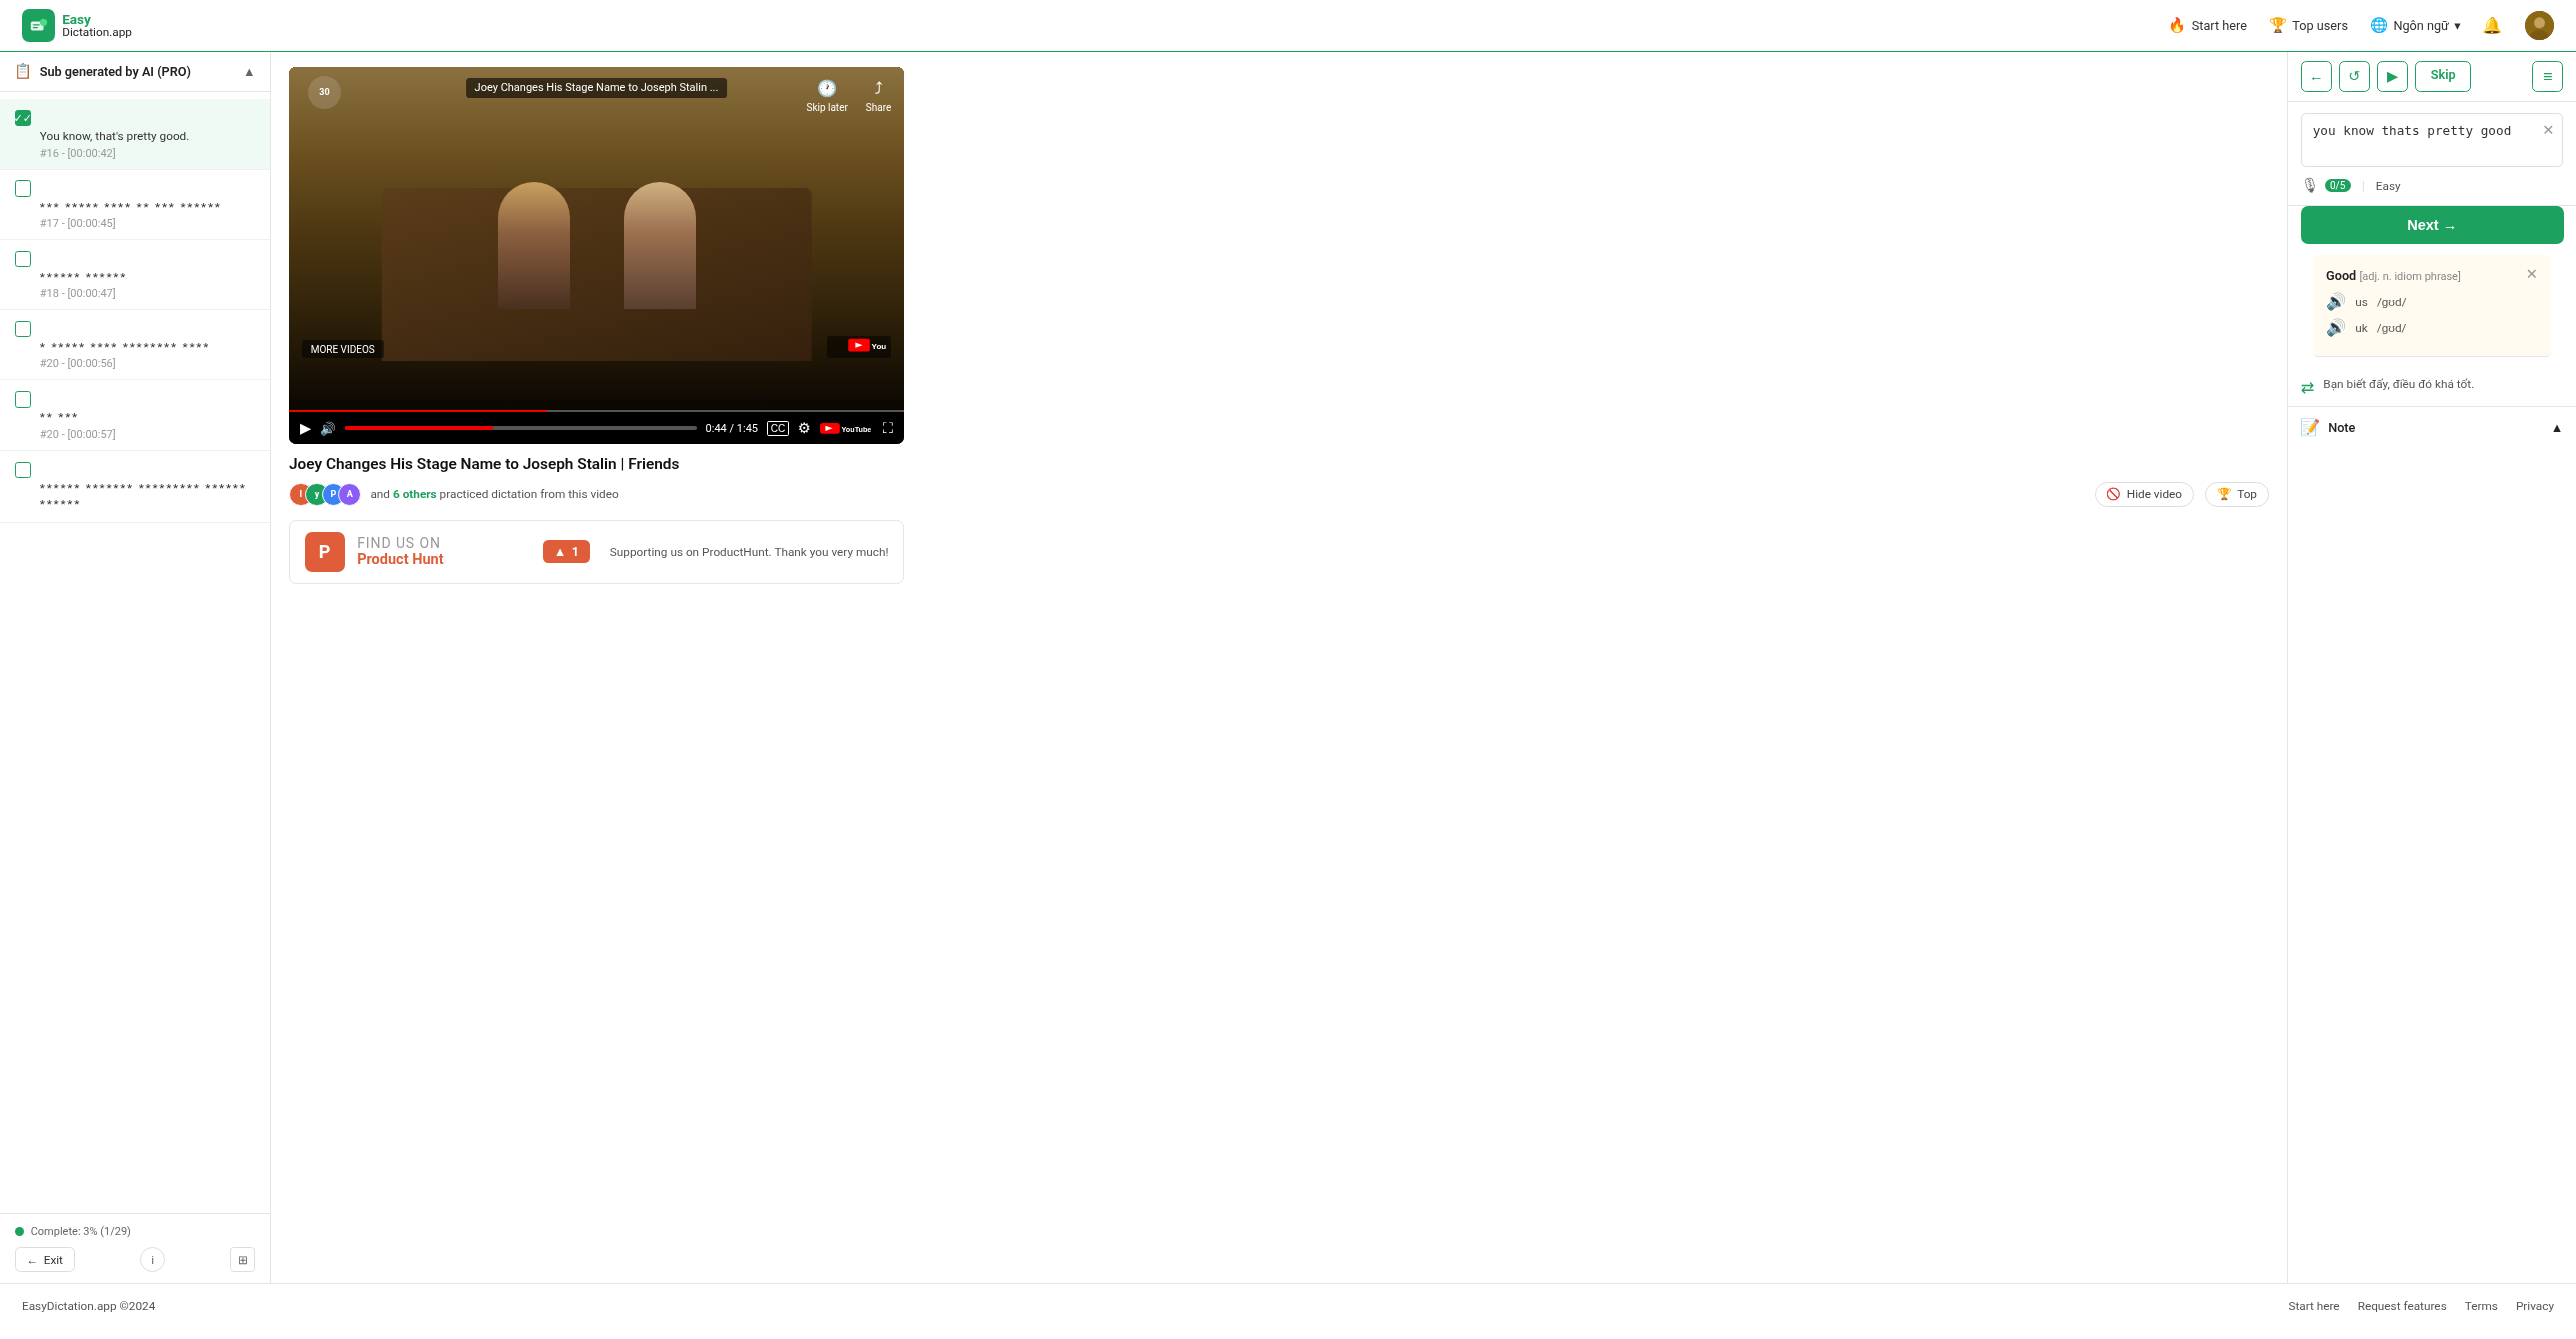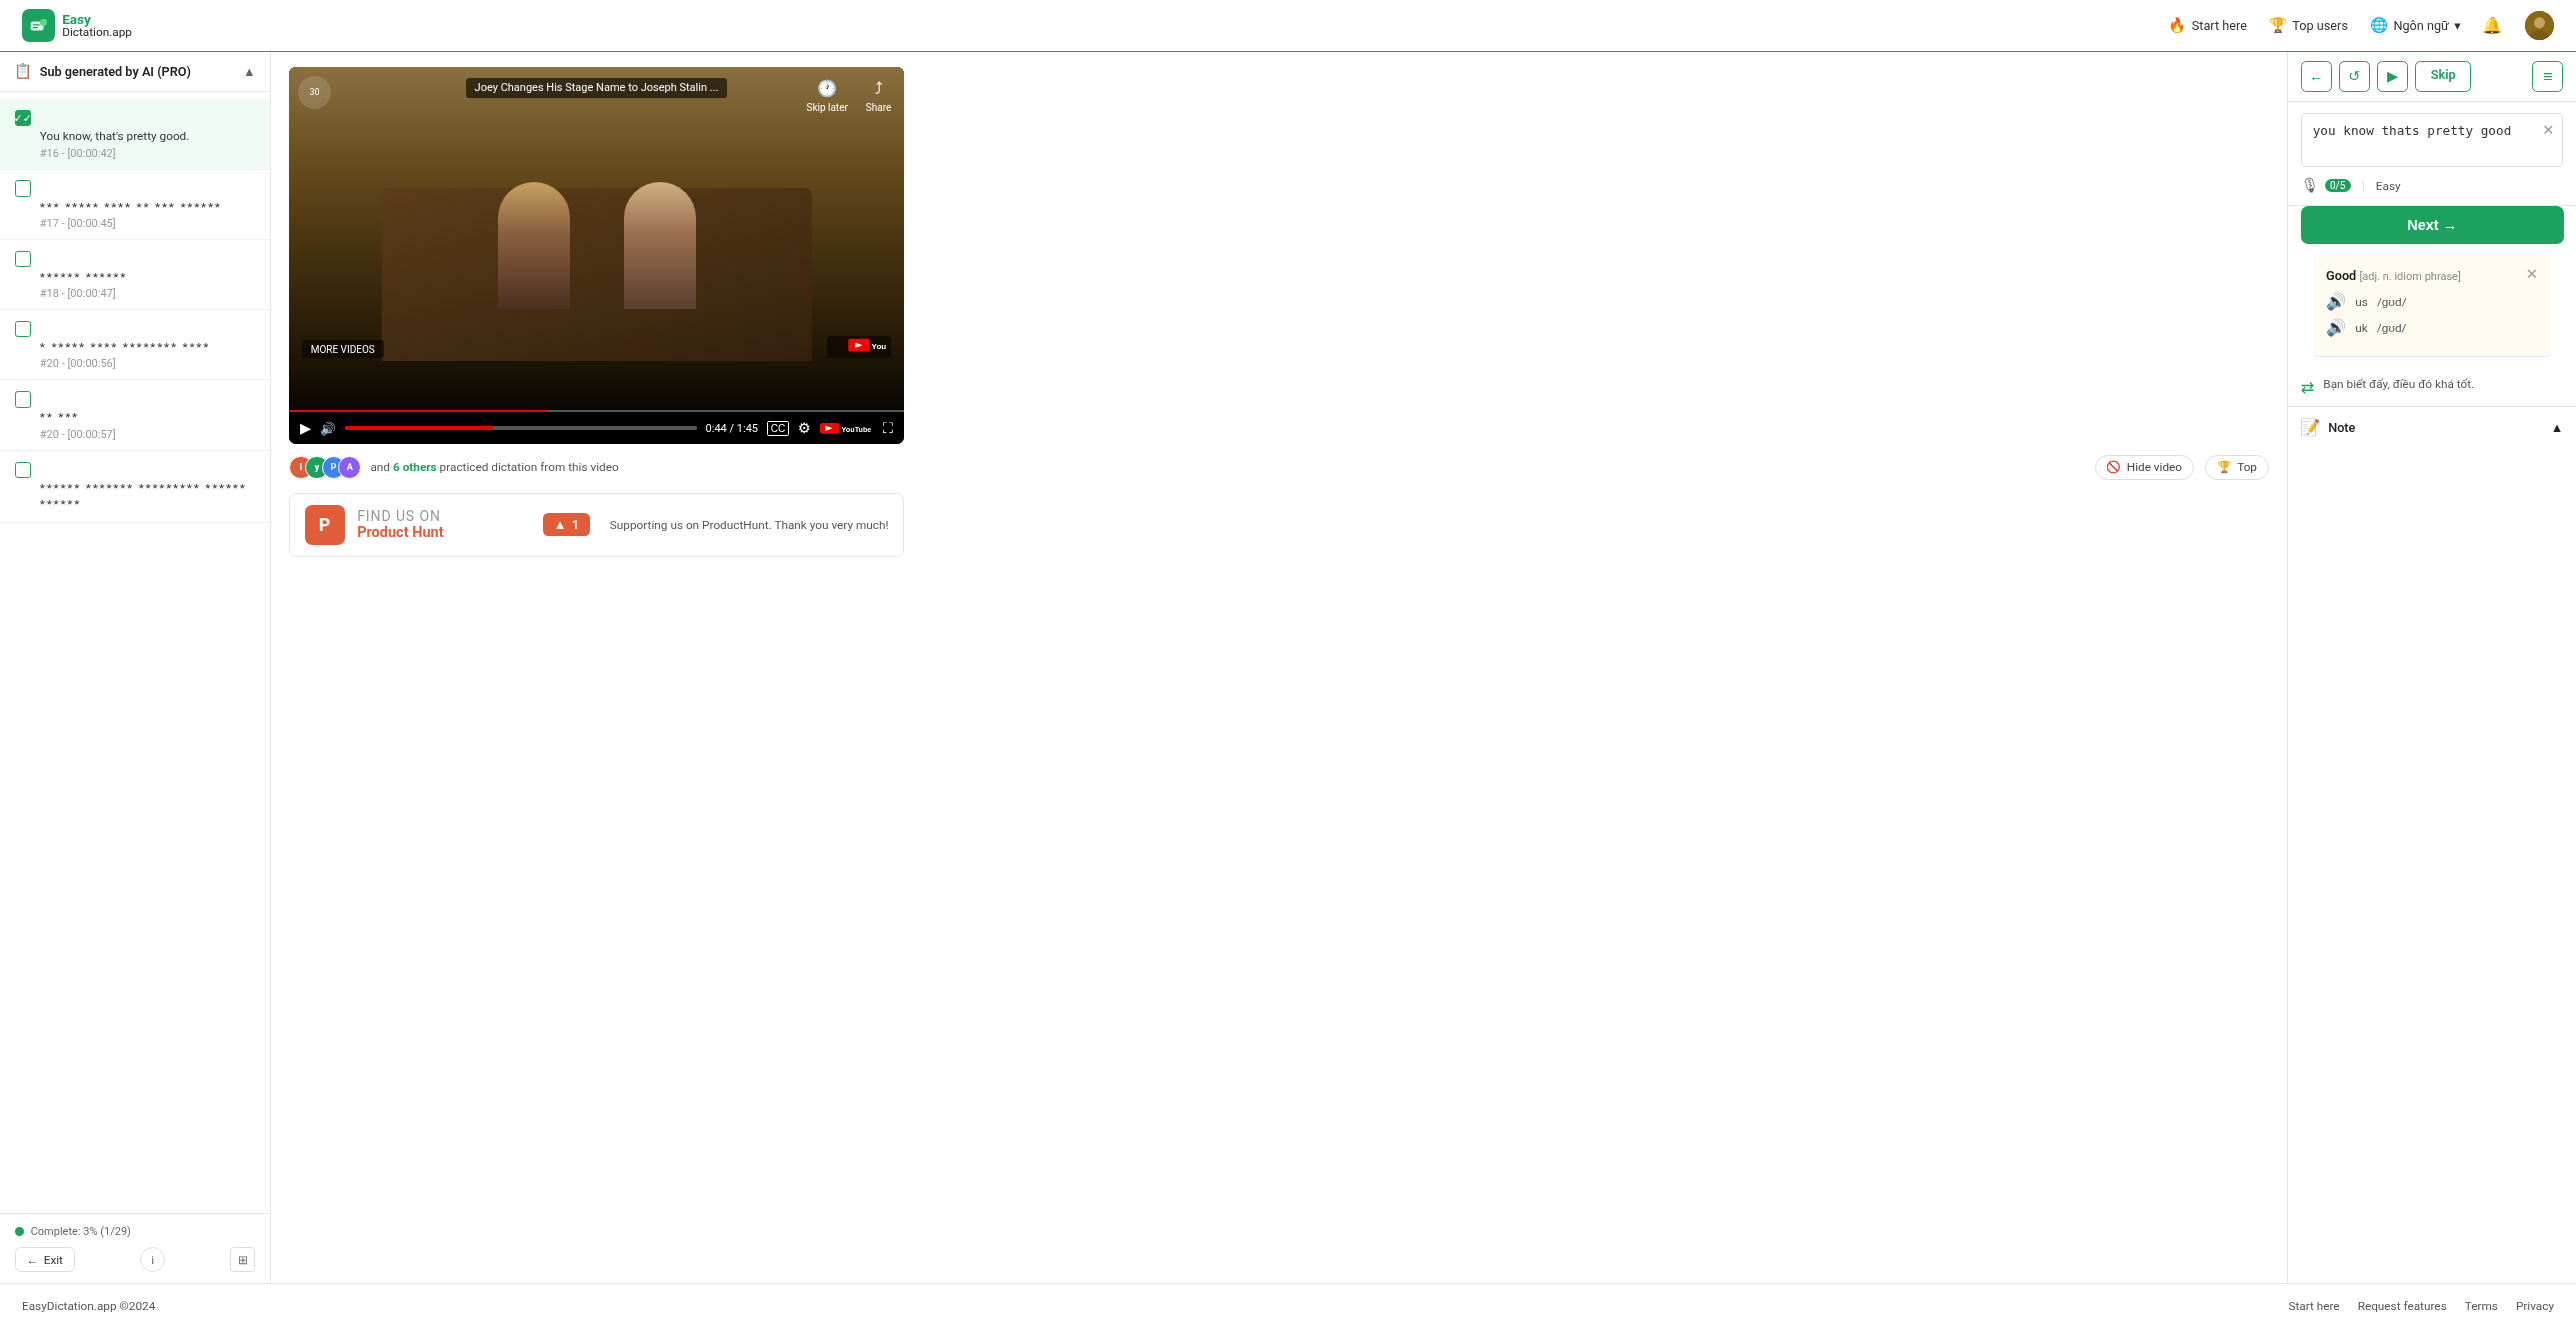--- a/index.html
+++ b/index.html
@@ -271,31 +271,31 @@
       padding: 3.6px 9px;
       border-radius: 3.6px;
       white-space: nowrap;
       text-overflow: ellipsis;
       overflow: hidden;
       max-width: 80%;
     }
     .video-logo {
       position: absolute;
       top: 9px;
-      left: 9px;
+      left: 19px;
       width: 33px;
       height: 33px;
       background: rgba(255,255,255,0.15);
       border-radius: 50%;
       display: flex;
       align-items: center;
       justify-content: center;
       color: #fff;
       font-size: 9px;
-      font-weight: normal;
+      font-weight: bold;
     }
     .video-actions {
       position: absolute;
       top: 12.7px;
       right: 12.7px;
       display: flex;
       gap: 18px;
     }
     .video-action {
       display: flex;
@@ -877,20 +877,21 @@
         <svg width="54" height="12.7" viewBox="0 0 60 14" style="font-size:14px">
           <rect x="0" y="1" width="22" height="12" rx="3" fill="#FF0000"></rect>
           <polygon points="6,4 6,10 14,7" fill="white"></polygon>
           <text x="24" y="11" fill="white" font-size="8" font-family="Arial" font-weight="bold">YouTube</text>
         </svg>
         <button class="ctrl-btn">⛶</button>
       </div>
     </div>
 
     <div class="video-info">
+      <div class="video-title">Joey Changes His Stage Name to Joseph Stalin | Friends</div>
       <div class="video-meta">
         <div class="video-meta-left">
           <div class="avatars-group">
             <div class="mini-avatar" style="background:#e05d3a;">I</div>
             <div class="mini-avatar" style="background:#1ca15e;">y</div>
             <div class="mini-avatar" style="background:#3b82f6;">P</div>
             <div class="mini-avatar" style="background:#8b5cf6;">A</div>
           </div>
           <span class="practiced-text">
             and <span class="others-link">6 others</span> practiced dictation from this video

